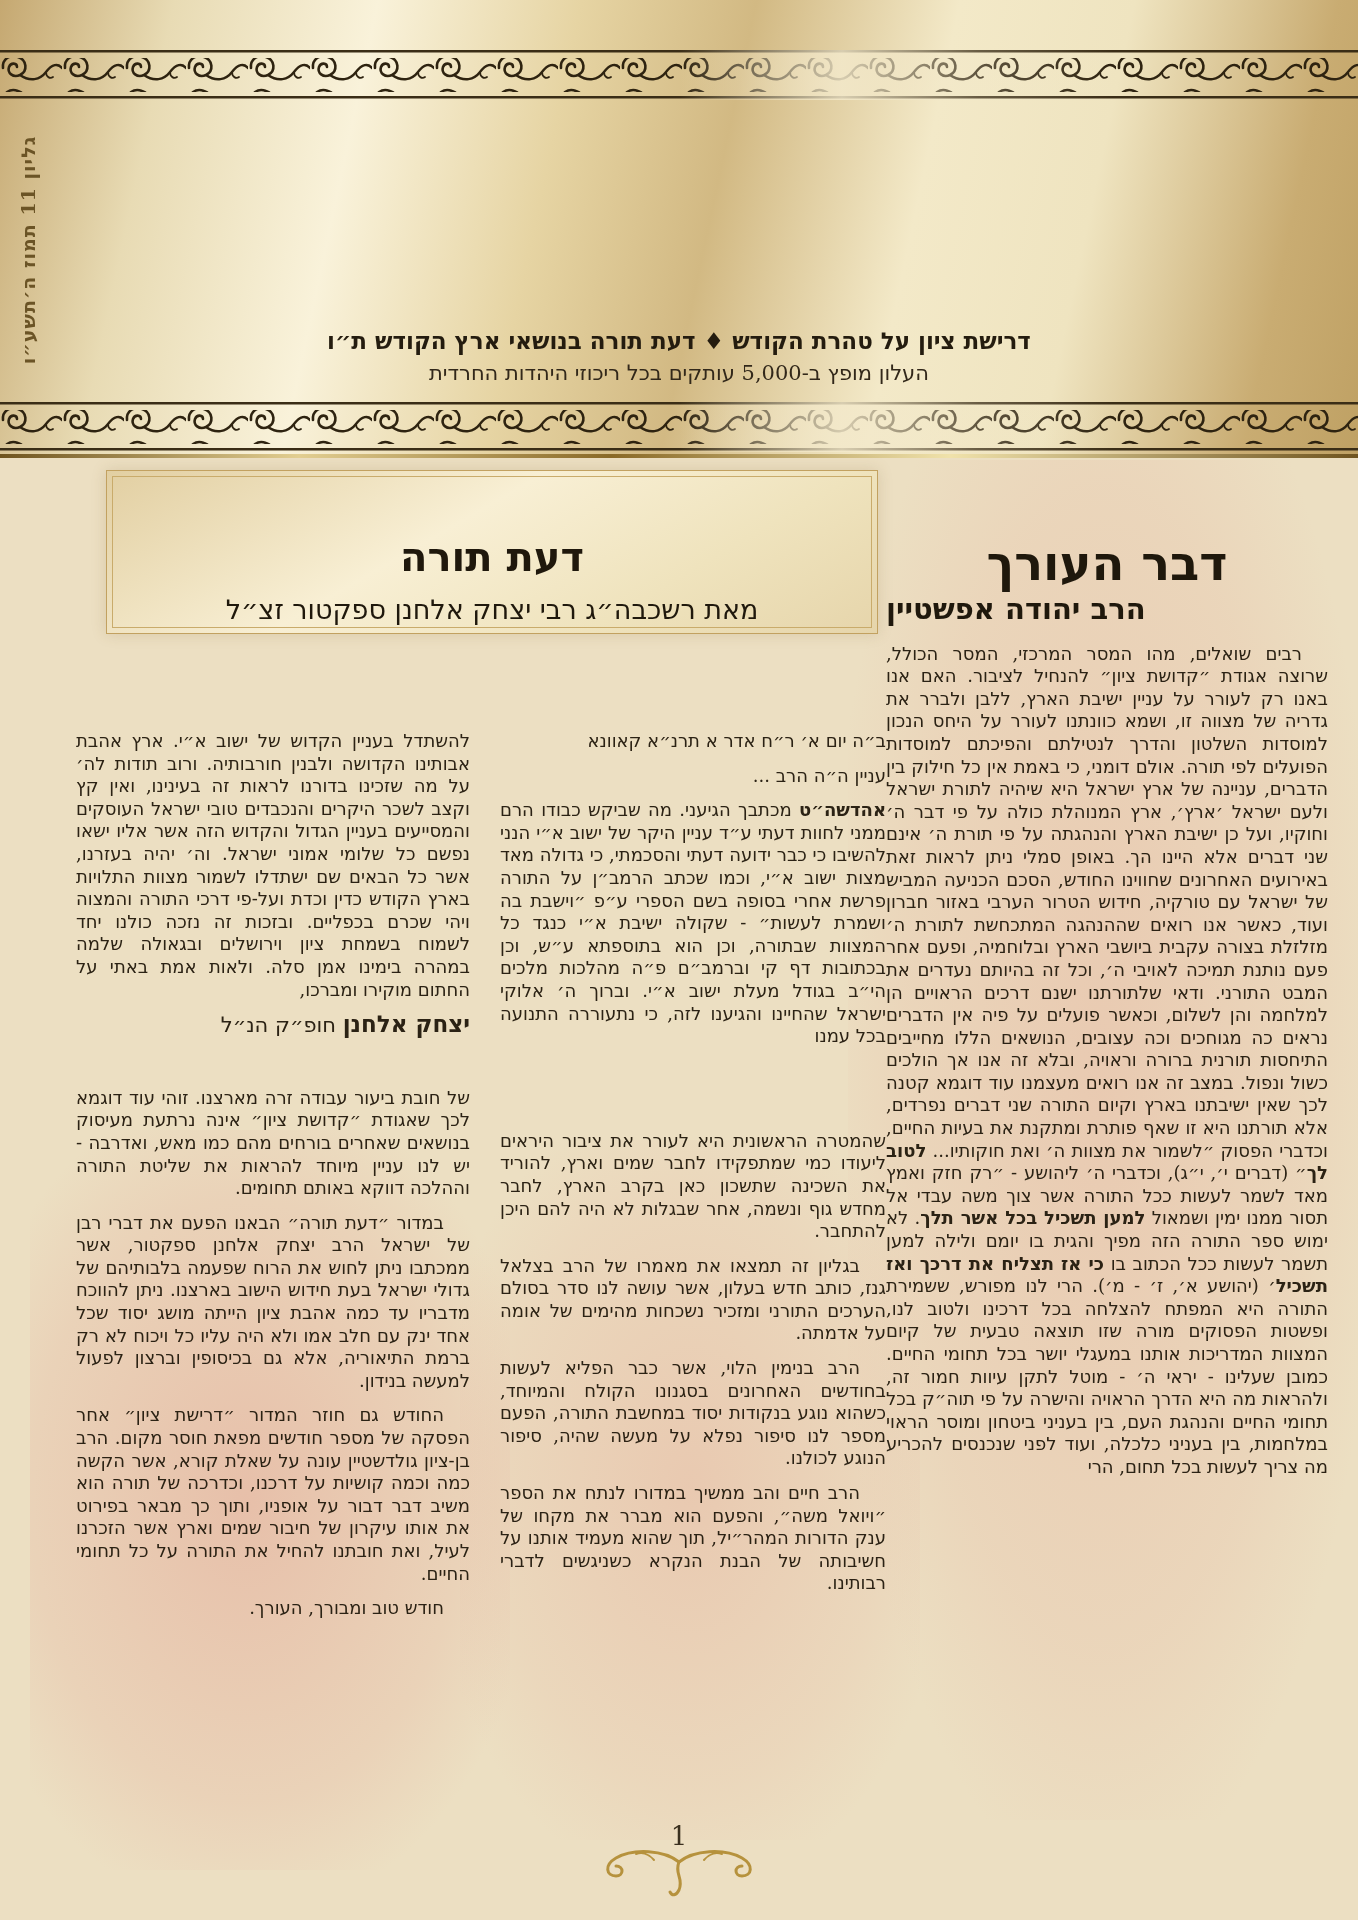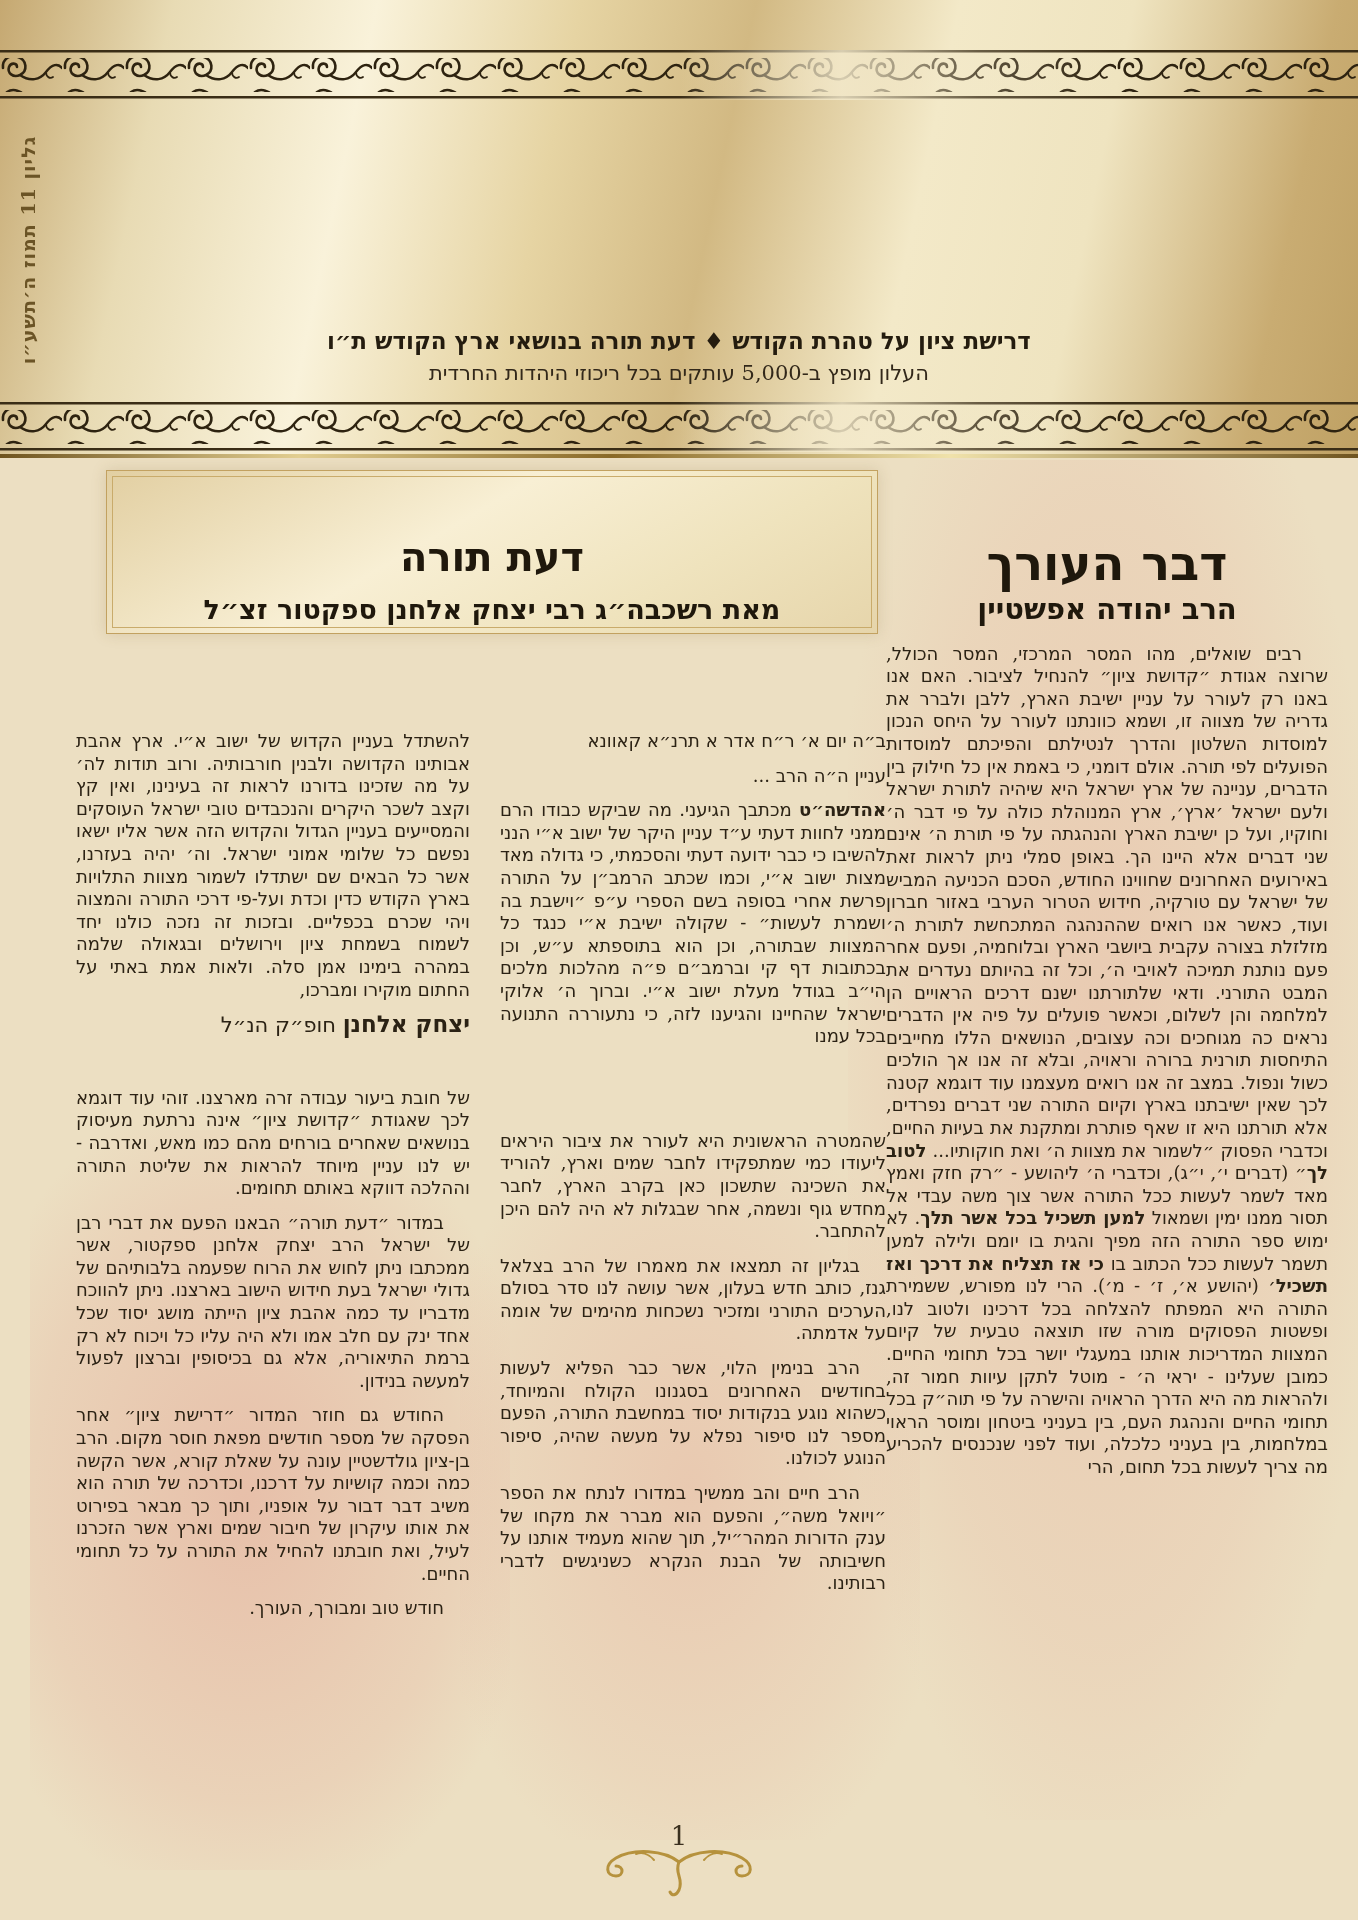--- a/index.html
+++ b/index.html
@@ -56,29 +56,29 @@
   }
   
   .daat-box{
     position:absolute;top:470px;left:106px;width:772px;height:164px;
     background:linear-gradient(150deg,#e2cfa2 0%,#f8efd4 42%,#efe3bd 72%,#e6d5ab 100%);
     border:1px solid #c2a160;outline:1px solid #c9ab6b;outline-offset:-7px;
     text-align:center;padding-top:62px;
     box-shadow:0 0 14px rgba(120,95,45,0.18);
   }
   .daat-title{font-size:40px;font-weight:bold;color:#1f180c;}
-  .daat-byline{font-size:27px;font-weight:bold;color:#1f180c;margin-top:14px;}
+  .daat-byline{font-size:27px;font-weight:normal;color:#1f180c;margin-top:14px;}
   
   .col{position:absolute;font-size:18px;line-height:22.6px;}
   .col p{margin:0 0 12px 0;text-align:justify;}
   .col p.indent{text-indent:26px;}
   .col p.noindent{text-indent:0;}
   .col-right{top:536px;right:30px;width:442px;}
   .editor-title{font-size:48px;line-height:54px;font-weight:bold;text-align:center;color:#1f180c;margin:0;}
-  .editor-author{font-size:29px;font-weight:bold;text-align:center;color:#1f180c;margin:8px 0 22px 0;}
+  .editor-author{font-size:29px;font-weight:bold;text-align:left;color:#1f180c;margin:8px 0 22px 0;}
   .col-mid{top:730px;left:500px;width:386px;}
   .col-left{top:730px;left:76px;width:394px;}
   .dateline{margin:0 0 14px 0;text-align:right;}
   .salutation{margin:0 0 16px 0;text-align:right;}
   .signature{margin:10px 0 0 0;font-size:21px;text-align:right;}
   .signature b{font-size:23px;}
   .continuation{display:block;}
   .cont-mid{margin-top:82px;}
   .cont-left{margin-top:50px;}
   

